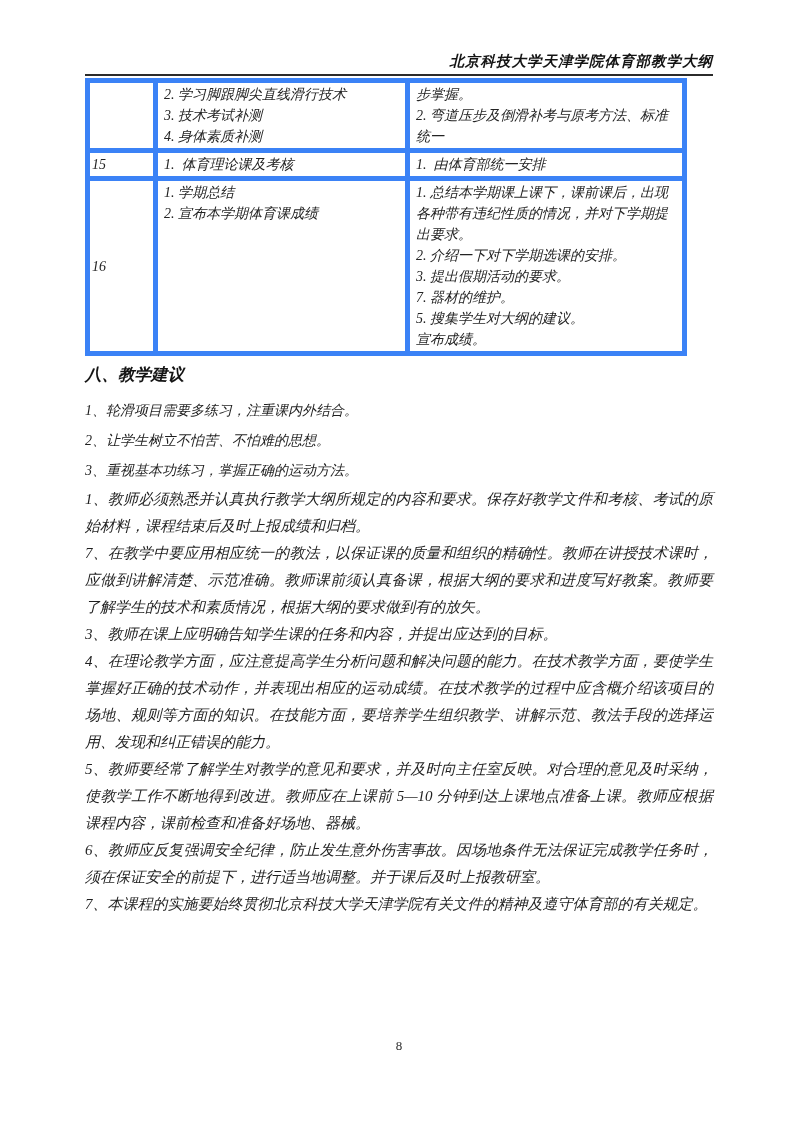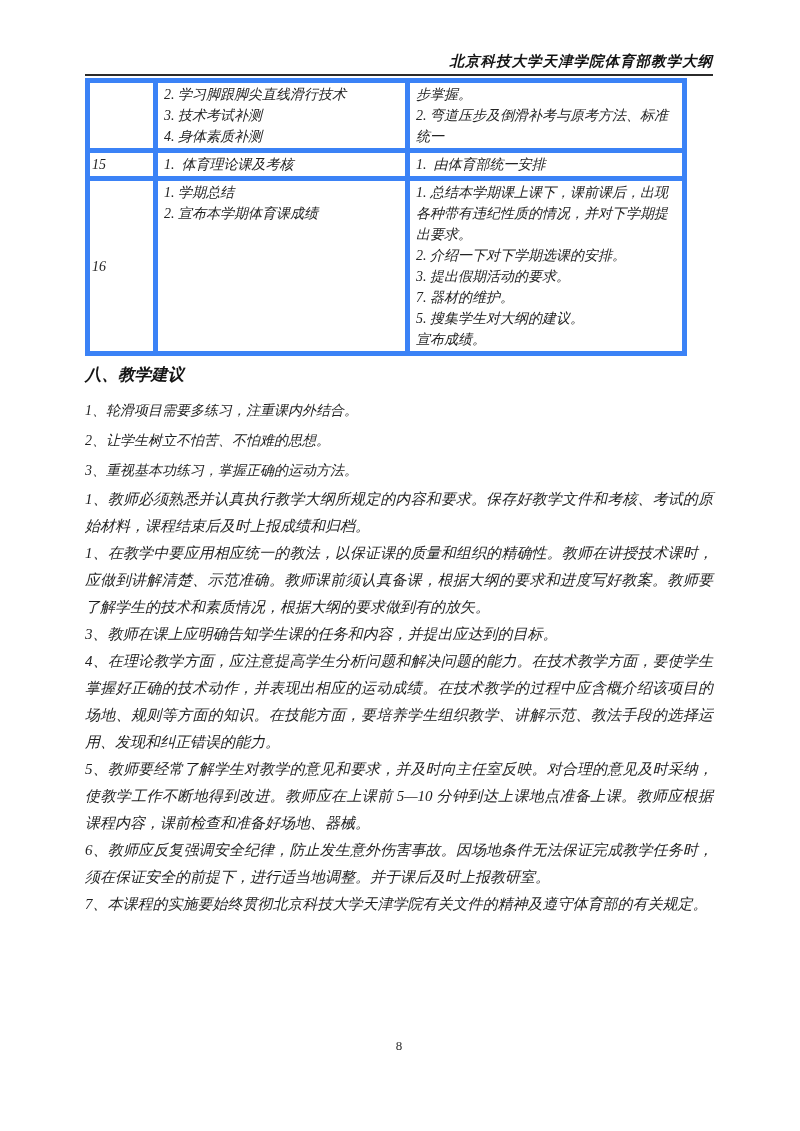--- a/index.html
+++ b/index.html
@@ -139,21 +139,21 @@
 
     <div class="section-heading">八、教学建议</div>
     <div class="suggestion-list">
       <p>1、轮滑项目需要多练习，注重课内外结合。</p>
       <p>2、让学生树立不怕苦、不怕难的思想。</p>
       <p>3、重视基本功练习，掌握正确的运动方法。</p>
     </div>
 
     <div class="notes-list">
       <p>1、教师必须熟悉并认真执行教学大纲所规定的内容和要求。保存好教学文件和考核、考试的原始材料，课程结束后及时上报成绩和归档。</p>
-      <p>1、在教学中要应用相应统一的教法，以保证课的质量和组织的精确性。教师在讲授技术课时，应做到讲解清楚、示范准确。教师课前须认真备课，根据大纲的要求和进度写好教案。教师要了解学生的技术和素质情况，根据大纲的要求做到有的放矢。</p>
+      <p>7、在教学中要应用相应统一的教法，以保证课的质量和组织的精确性。教师在讲授技术课时，应做到讲解清楚、示范准确。教师课前须认真备课，根据大纲的要求和进度写好教案。教师要了解学生的技术和素质情况，根据大纲的要求做到有的放矢。</p>
       <p>3、教师在课上应明确告知学生课的任务和内容，并提出应达到的目标。</p>
       <p>4、在理论教学方面，应注意提高学生分析问题和解决问题的能力。在技术教学方面，要使学生掌握好正确的技术动作，并表现出相应的运动成绩。在技术教学的过程中应含概介绍该项目的场地、规则等方面的知识。在技能方面，要培养学生组织教学、讲解示范、教法手段的选择运用、发现和纠正错误的能力。</p>
       <p>5、教师要经常了解学生对教学的意见和要求，并及时向主任室反映。对合理的意见及时采纳，使教学工作不断地得到改进。教师应在上课前 5—10 分钟到达上课地点准备上课。教师应根据课程内容，课前检查和准备好场地、器械。</p>
       <p>6、教师应反复强调安全纪律，防止发生意外伤害事故。因场地条件无法保证完成教学任务时，须在保证安全的前提下，进行适当地调整。并于课后及时上报教研室。</p>
       <p>7、本课程的实施要始终贯彻北京科技大学天津学院有关文件的精神及遵守体育部的有关规定。</p>
     </div>
 
   </div>
 
   <div class="page-footer">8</div>

